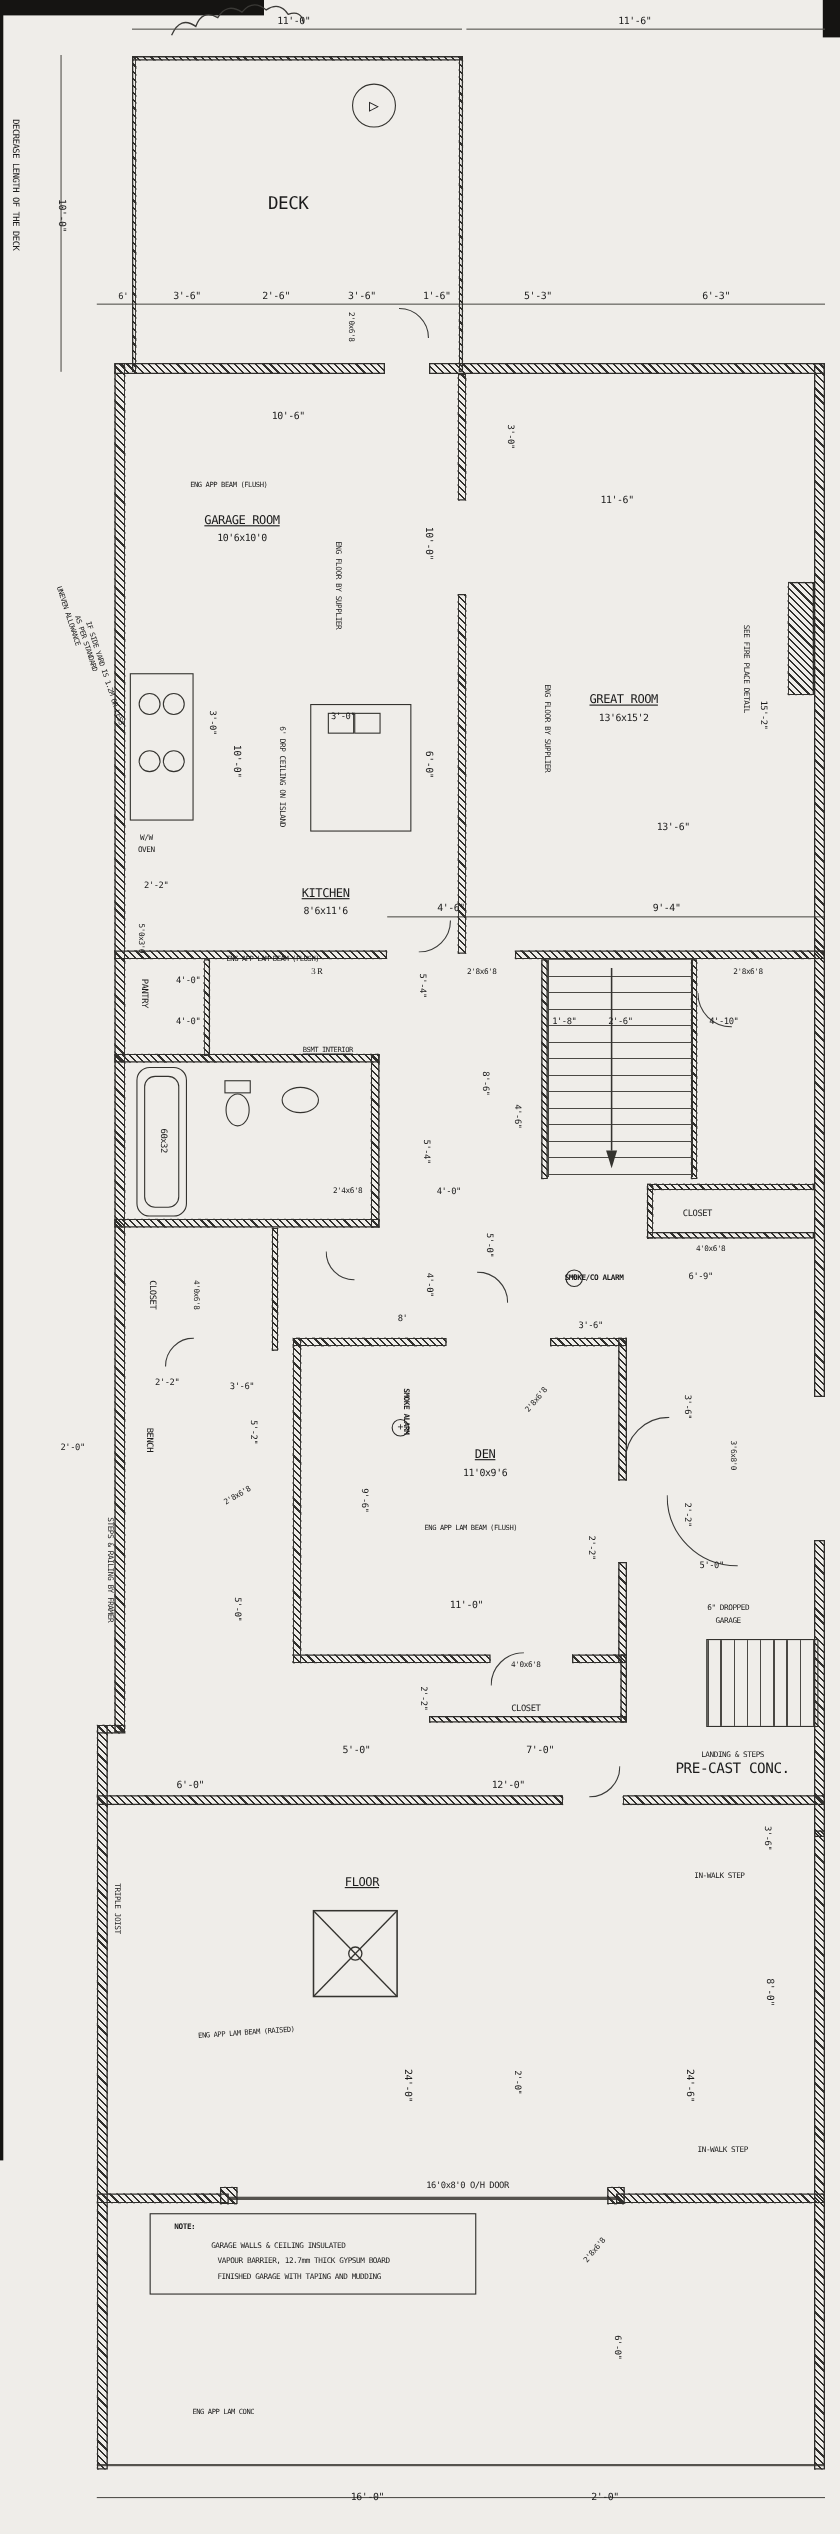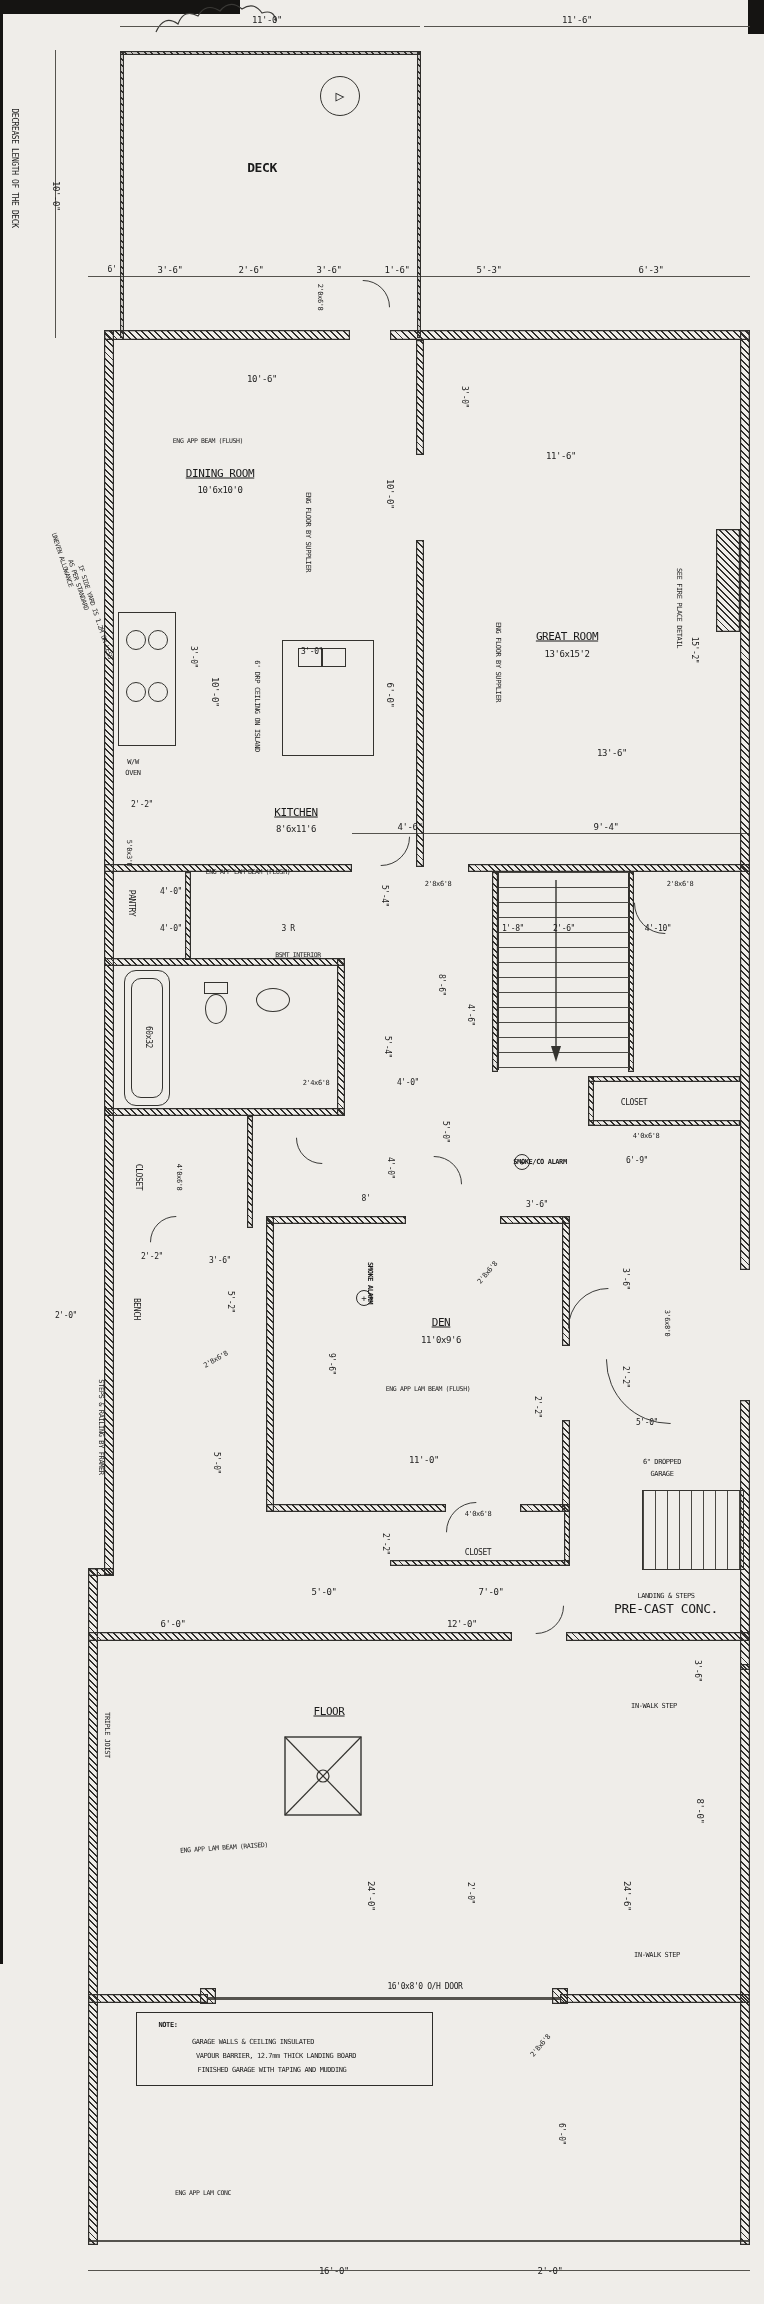--- a/index.html
+++ b/index.html
@@ -138,33 +138,33 @@
     <line x1="1" y1="1" x2="77" y2="79" stroke="#34332f" stroke-width="1.2"></line>
     <line x1="77" y1="1" x2="1" y2="79" stroke="#34332f" stroke-width="1.2"></line>
     <circle cx="39" cy="40" r="6" fill="none" stroke="#34332f" stroke-width="1.2"></circle>
   </svg>
 
   <div id="label-layer">
       <span class="lbl" style="left: 267px; top: 20px; font-size: 9px; transform: translate(-50%, -50%) rotate(0deg);">11'-0"</span>
       <span class="lbl" style="left: 577px; top: 20px; font-size: 9px; transform: translate(-50%, -50%) rotate(0deg);">11'-6"</span>
       <span class="lbl" style="left: 14px; top: 168px; font-size: 8px; transform: translate(-50%, -50%) rotate(90deg);">DECREASE LENGTH OF THE DECK</span>
       <span class="lbl" style="left: 55px; top: 196px; font-size: 9px; transform: translate(-50%, -50%) rotate(90deg);">10'-0"</span>
-      <span class="lbl" style="left: 262px; top: 167px; font-size: 13px; transform: translate(-50%, -50%) rotate(0deg); font-weight: bold;">DECK</span>
+      <span class="lbl" style="left: 262px; top: 185px; font-size: 16px; transform: translate(-50%, -50%) rotate(0deg);">DECK</span>
       <span class="lbl" style="left: 112px; top: 270px; font-size: 8px; transform: translate(-50%, -50%) rotate(0deg);">6'</span>
       <span class="lbl" style="left: 170px; top: 270px; font-size: 9px; transform: translate(-50%, -50%) rotate(0deg);">3'-6"</span>
       <span class="lbl" style="left: 251px; top: 270px; font-size: 9px; transform: translate(-50%, -50%) rotate(0deg);">2'-6"</span>
       <span class="lbl" style="left: 329px; top: 270px; font-size: 9px; transform: translate(-50%, -50%) rotate(0deg);">3'-6"</span>
       <span class="lbl" style="left: 397px; top: 270px; font-size: 9px; transform: translate(-50%, -50%) rotate(0deg);">1'-6"</span>
       <span class="lbl" style="left: 489px; top: 270px; font-size: 9px; transform: translate(-50%, -50%) rotate(0deg);">5'-3"</span>
       <span class="lbl" style="left: 651px; top: 270px; font-size: 9px; transform: translate(-50%, -50%) rotate(0deg);">6'-3"</span>
       <span class="lbl" style="left: 319px; top: 297px; font-size: 7px; transform: translate(-50%, -50%) rotate(90deg);">2'0x6'8</span>
       <span class="lbl" style="left: 262px; top: 379px; font-size: 9px; transform: translate(-50%, -50%) rotate(0deg);">10'-6"</span>
       <span class="lbl" style="left: 464px; top: 397px; font-size: 8px; transform: translate(-50%, -50%) rotate(90deg);">3'-0"</span>
       <span class="lbl" style="left: 208px; top: 441px; font-size: 6.5px; transform: translate(-50%, -50%) rotate(0deg);">ENG APP BEAM (FLUSH)</span>
-      <span class="lbl u" style="left: 220px; top: 473px; font-size: 11px; transform: translate(-50%, -50%) rotate(0deg);">DINING ROOM</span>
+      <span class="lbl u" style="left: 220px; top: 473px; font-size: 11px; transform: translate(-50%, -50%) rotate(0deg);">GARAGE ROOM</span>
       <span class="lbl" style="left: 220px; top: 490px; font-size: 9px; transform: translate(-50%, -50%) rotate(0deg);">10'6x10'0</span>
       <span class="lbl" style="left: 307px; top: 532px; font-size: 7px; transform: translate(-50%, -50%) rotate(90deg);">ENG FLOOR BY SUPPLIER</span>
       <span class="lbl" style="left: 389px; top: 494px; font-size: 9px; transform: translate(-50%, -50%) rotate(90deg);">10'-0"</span>
       <span class="lbl" style="left: 561px; top: 456px; font-size: 9px; transform: translate(-50%, -50%) rotate(0deg);">11'-6"</span>
       <span class="lbl u" style="left: 567px; top: 636px; font-size: 11px; transform: translate(-50%, -50%) rotate(0deg);">GREAT ROOM</span>
       <span class="lbl" style="left: 567px; top: 654px; font-size: 9px; transform: translate(-50%, -50%) rotate(0deg);">13'6x15'2</span>
       <span class="lbl" style="left: 497px; top: 662px; font-size: 7px; transform: translate(-50%, -50%) rotate(90deg);">ENG FLOOR BY SUPPLIER</span>
       <span class="lbl" style="left: 678px; top: 608px; font-size: 7px; transform: translate(-50%, -50%) rotate(90deg);">SEE FIRE PLACE DETAIL</span>
       <span class="lbl" style="left: 694px; top: 650px; font-size: 8px; transform: translate(-50%, -50%) rotate(90deg);">15'-2"</span>
       <span class="lbl" style="left: 193px; top: 657px; font-size: 8px; transform: translate(-50%, -50%) rotate(90deg);">3'-0"</span>
@@ -184,21 +184,21 @@
       <span class="lbl" style="left: 128px; top: 853px; font-size: 7px; transform: translate(-50%, -50%) rotate(90deg);">5'0x3'0</span>
       <span class="lbl" style="left: 131px; top: 903px; font-size: 8px; transform: translate(-50%, -50%) rotate(90deg);">PANTRY</span>
       <span class="lbl" style="left: 171px; top: 892px; font-size: 8px; transform: translate(-50%, -50%) rotate(0deg);">4'-0"</span>
       <span class="lbl" style="left: 171px; top: 929px; font-size: 8px; transform: translate(-50%, -50%) rotate(0deg);">4'-0"</span>
       <span class="lbl" style="left: 438px; top: 884px; font-size: 7px; transform: translate(-50%, -50%) rotate(0deg);">2'8x6'8</span>
       <span class="lbl" style="left: 680px; top: 884px; font-size: 7px; transform: translate(-50%, -50%) rotate(0deg);">2'8x6'8</span>
       <span class="lbl" style="left: 384px; top: 896px; font-size: 8px; transform: translate(-50%, -50%) rotate(90deg);">5'-4"</span>
       <span class="lbl" style="left: 513px; top: 929px; font-size: 8px; transform: translate(-50%, -50%) rotate(0deg);">1'-8"</span>
       <span class="lbl" style="left: 564px; top: 929px; font-size: 8px; transform: translate(-50%, -50%) rotate(0deg);">2'-6"</span>
       <span class="lbl" style="left: 658px; top: 929px; font-size: 8px; transform: translate(-50%, -50%) rotate(0deg);">4'-10"</span>
-      <span class="lbl" style="left: 288px; top: 929px; font-size: 8px; transform: translate(-50%, -50%) rotate(0deg);">3 R</span>
+      <span class="lbl" style="left: 288px; top: 883px; font-size: 8px; transform: translate(-50%, -50%) rotate(0deg); font-family: Liberation Serif, serif;">3 R</span>
       <span class="lbl u" style="left: 298px; top: 955px; font-size: 6.5px; transform: translate(-50%, -50%) rotate(0deg);">BSMT INTERIOR</span>
       <span class="lbl" style="left: 441px; top: 985px; font-size: 8px; transform: translate(-50%, -50%) rotate(90deg);">8'-6"</span>
       <span class="lbl" style="left: 470px; top: 1015px; font-size: 8px; transform: translate(-50%, -50%) rotate(90deg);">4'-6"</span>
       <span class="lbl" style="left: 148px; top: 1037px; font-size: 8px; transform: translate(-50%, -50%) rotate(90deg);">60x32</span>
       <span class="lbl" style="left: 316px; top: 1083px; font-size: 7px; transform: translate(-50%, -50%) rotate(0deg);">2'4x6'8</span>
       <span class="lbl" style="left: 387px; top: 1047px; font-size: 8px; transform: translate(-50%, -50%) rotate(90deg);">5'-4"</span>
       <span class="lbl" style="left: 408px; top: 1083px; font-size: 8px; transform: translate(-50%, -50%) rotate(0deg);">4'-0"</span>
       <span class="lbl" style="left: 390px; top: 1168px; font-size: 8px; transform: translate(-50%, -50%) rotate(90deg);">4'-0"</span>
       <span class="lbl" style="left: 445px; top: 1132px; font-size: 8px; transform: translate(-50%, -50%) rotate(90deg);">5'-0"</span>
       <span class="lbl" style="left: 634px; top: 1103px; font-size: 8px; transform: translate(-50%, -50%) rotate(0deg);">CLOSET</span>
@@ -246,21 +246,21 @@
       <span class="lbl" style="left: 106px; top: 1735px; font-size: 7px; transform: translate(-50%, -50%) rotate(90deg);">TRIPLE JOIST</span>
       <span class="lbl" style="left: 224px; top: 1848px; font-size: 6.5px; transform: translate(-50%, -50%) rotate(-4deg);">ENG APP LAM BEAM (RAISED)</span>
       <span class="lbl" style="left: 370px; top: 1896px; font-size: 9px; transform: translate(-50%, -50%) rotate(90deg);">24'-0"</span>
       <span class="lbl" style="left: 470px; top: 1893px; font-size: 8px; transform: translate(-50%, -50%) rotate(90deg);">2'-0"</span>
       <span class="lbl" style="left: 699px; top: 1811px; font-size: 9px; transform: translate(-50%, -50%) rotate(90deg);">8'-0"</span>
       <span class="lbl" style="left: 626px; top: 1896px; font-size: 9px; transform: translate(-50%, -50%) rotate(90deg);">24'-6"</span>
       <span class="lbl" style="left: 657px; top: 1955px; font-size: 7px; transform: translate(-50%, -50%) rotate(0deg);">IN-WALK STEP</span>
       <span class="lbl" style="left: 425px; top: 1987px; font-size: 8px; transform: translate(-50%, -50%) rotate(0deg);">16'0x8'0 O/H DOOR</span>
       <span class="lbl b" style="left: 168px; top: 2025px; font-size: 7px; transform: translate(-50%, -50%) rotate(0deg);">NOTE:</span>
       <span class="lbl" style="left: 253px; top: 2042px; font-size: 7px; transform: translate(-50%, -50%) rotate(0deg);">GARAGE WALLS &amp; CEILING INSULATED</span>
-      <span class="lbl" style="left: 276px; top: 2056px; font-size: 7px; transform: translate(-50%, -50%) rotate(0deg);">VAPOUR BARRIER, 12.7mm THICK LANDING BOARD</span>
+      <span class="lbl" style="left: 276px; top: 2056px; font-size: 7px; transform: translate(-50%, -50%) rotate(0deg);">VAPOUR BARRIER, 12.7mm THICK GYPSUM BOARD</span>
       <span class="lbl" style="left: 272px; top: 2070px; font-size: 7px; transform: translate(-50%, -50%) rotate(0deg);">FINISHED GARAGE WITH TAPING AND MUDDING</span>
       <span class="lbl" style="left: 541px; top: 2046px; font-size: 7px; transform: translate(-50%, -50%) rotate(-50deg);">2'8x6'8</span>
       <span class="lbl" style="left: 561px; top: 2134px; font-size: 8px; transform: translate(-50%, -50%) rotate(90deg);">6'-0"</span>
       <span class="lbl" style="left: 203px; top: 2193px; font-size: 6.5px; transform: translate(-50%, -50%) rotate(0deg);">ENG APP LAM CONC</span>
       <span class="lbl" style="left: 334px; top: 2271px; font-size: 9px; transform: translate(-50%, -50%) rotate(0deg);">16'-0"</span>
       <span class="lbl" style="left: 550px; top: 2271px; font-size: 9px; transform: translate(-50%, -50%) rotate(0deg);">2'-0"</span>
       <span class="lbl" style="left: 62px; top: 560px; font-size: 6.5px; transform: translate(-50%, -50%) rotate(72deg);">UNEVEN ALLOWANCE</span>
       <span class="lbl" style="left: 78px; top: 585px; font-size: 6.5px; transform: translate(-50%, -50%) rotate(72deg);">AS PER STANDARD</span>
       <span class="lbl" style="left: 95px; top: 612px; font-size: 6.5px; transform: translate(-50%, -50%) rotate(72deg);">IF SIDE YARD IS 1.2M OR LESS</span>
     </div>

